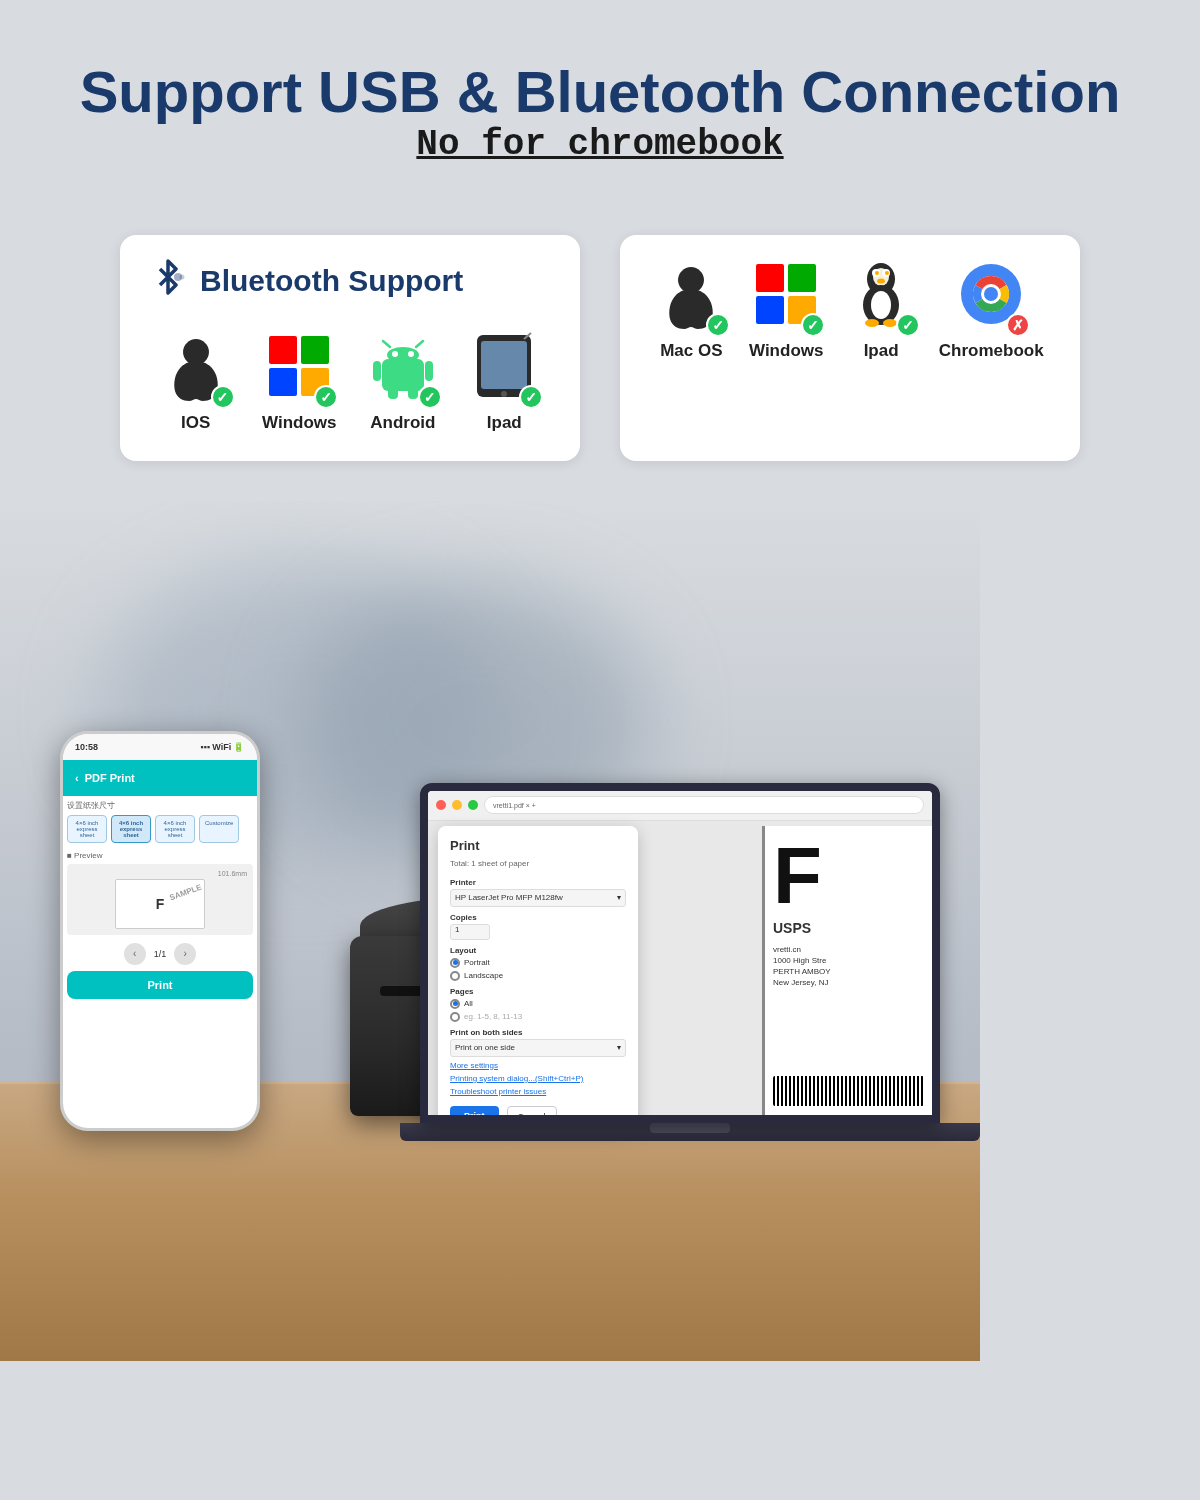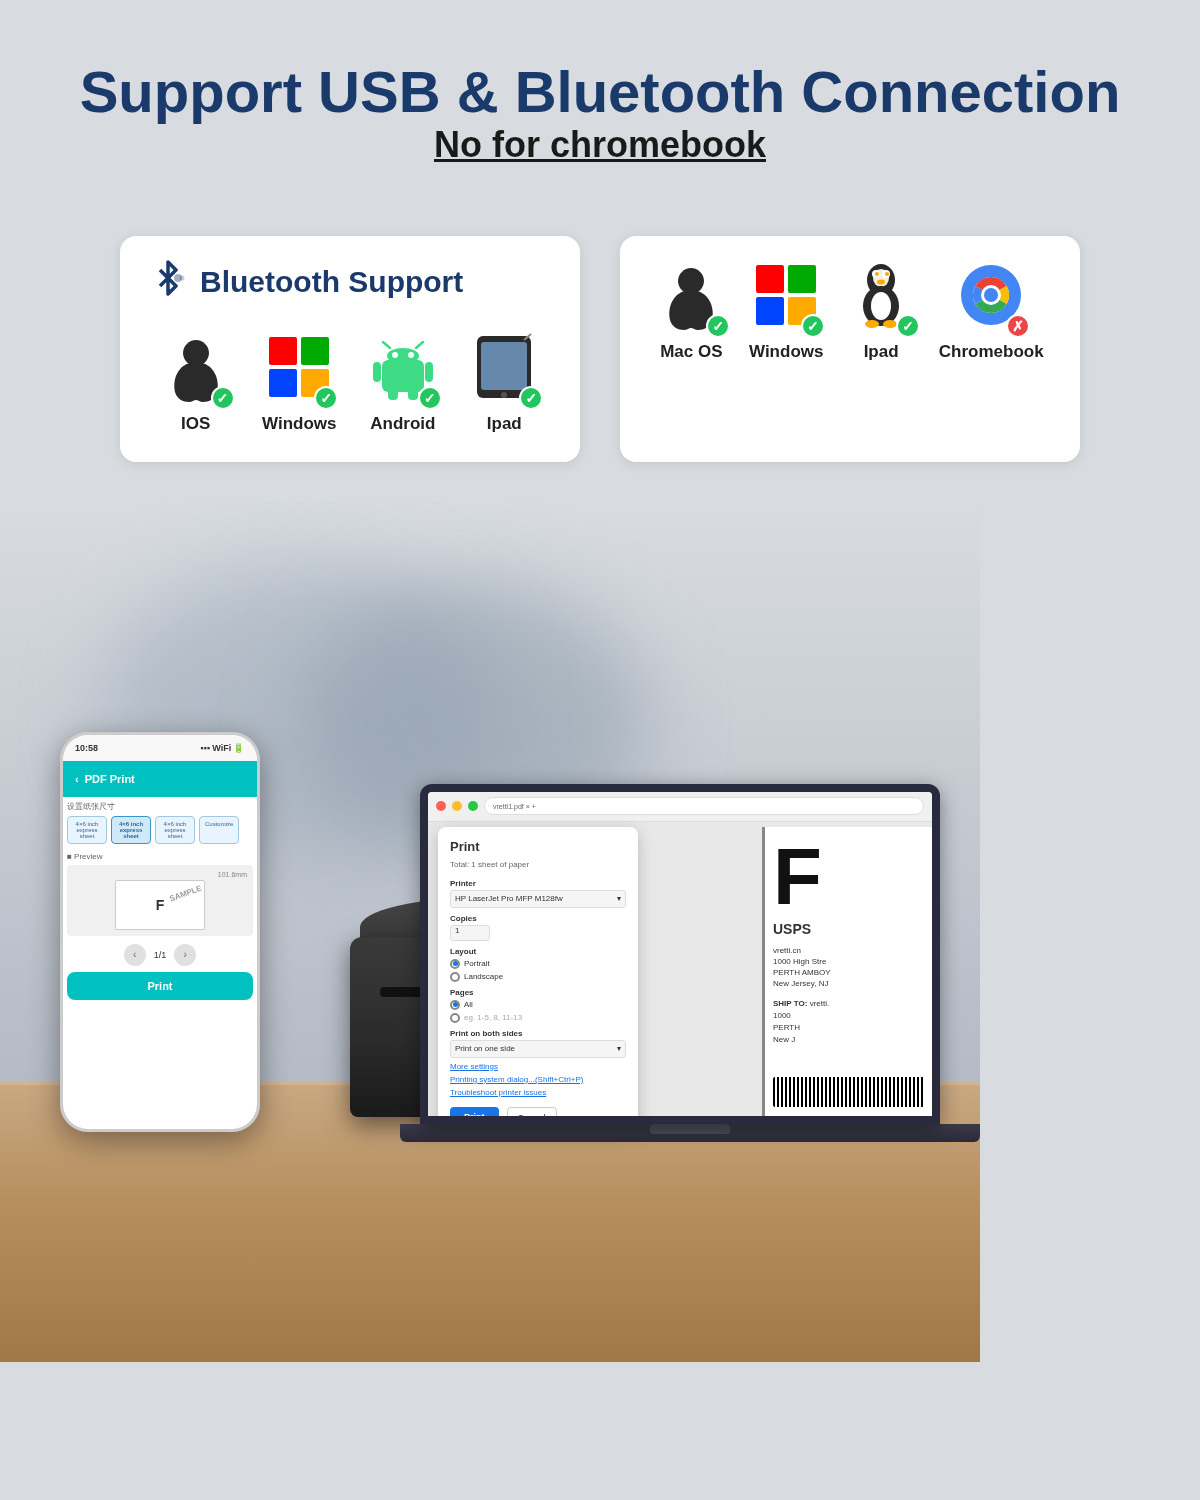--- a/index.html
+++ b/index.html
@@ -24,20 +24,21 @@
       font-weight: 900;
       color: #1a3a6b;
       line-height: 1.1;
     }
 
     .sub-title {
       font-size: 36px;
       font-weight: 700;
       color: #1a1a1a;
       text-decoration: underline;
+      font-family: Liberation Mono, monospace;
     }
 
     
     .cards-row {
       display: flex;
       justify-content: center;
       gap: 40px;
       padding: 40px 60px;
     }
 
@@ -901,27 +902,20 @@
 
         <div class="shipping-label-preview">
           <div class="label-big-letter">F</div>
           <div class="label-carrier">USPS</div>
           <div class="label-address">
             <span>vretti.cn</span><br>
             <span>1000 High Stre</span><br>
             <span>PERTH AMBOY</span><br>
             <span>New Jersey, NJ</span>
           </div>
-          <div class="label-ship-to">
-            <strong>SHIP TO:</strong>
-            <span>vretti.</span><br>
-            <span>1000</span><br>
-            <span>PERTH</span><br>
-            <span>New J</span>
-          </div>
           <div class="label-barcode"></div>
         </div>
       </div>
     </div>
     <div class="laptop-base">
       <div class="laptop-touchpad"></div>
     </div>
   </div>
 
 </div>

